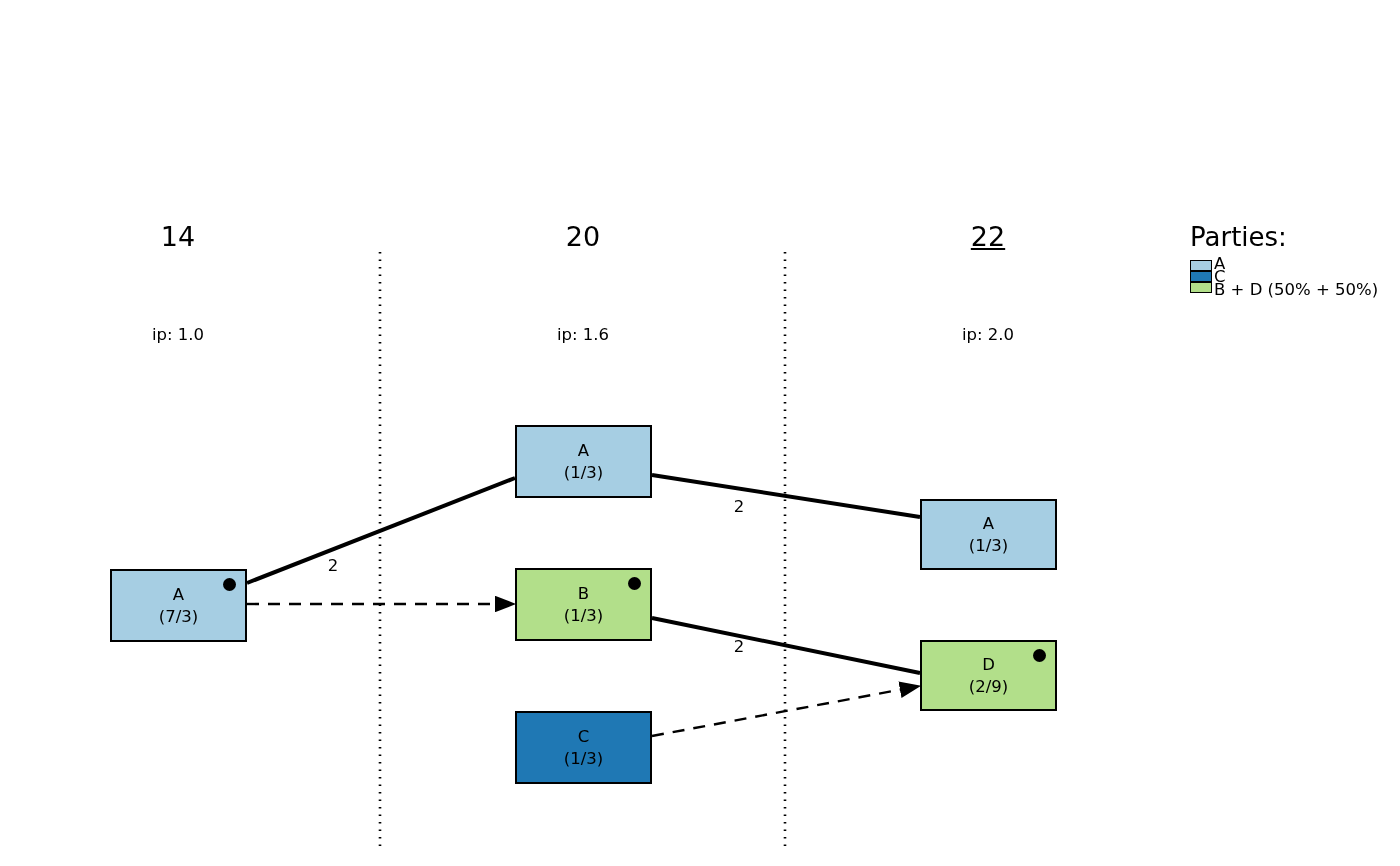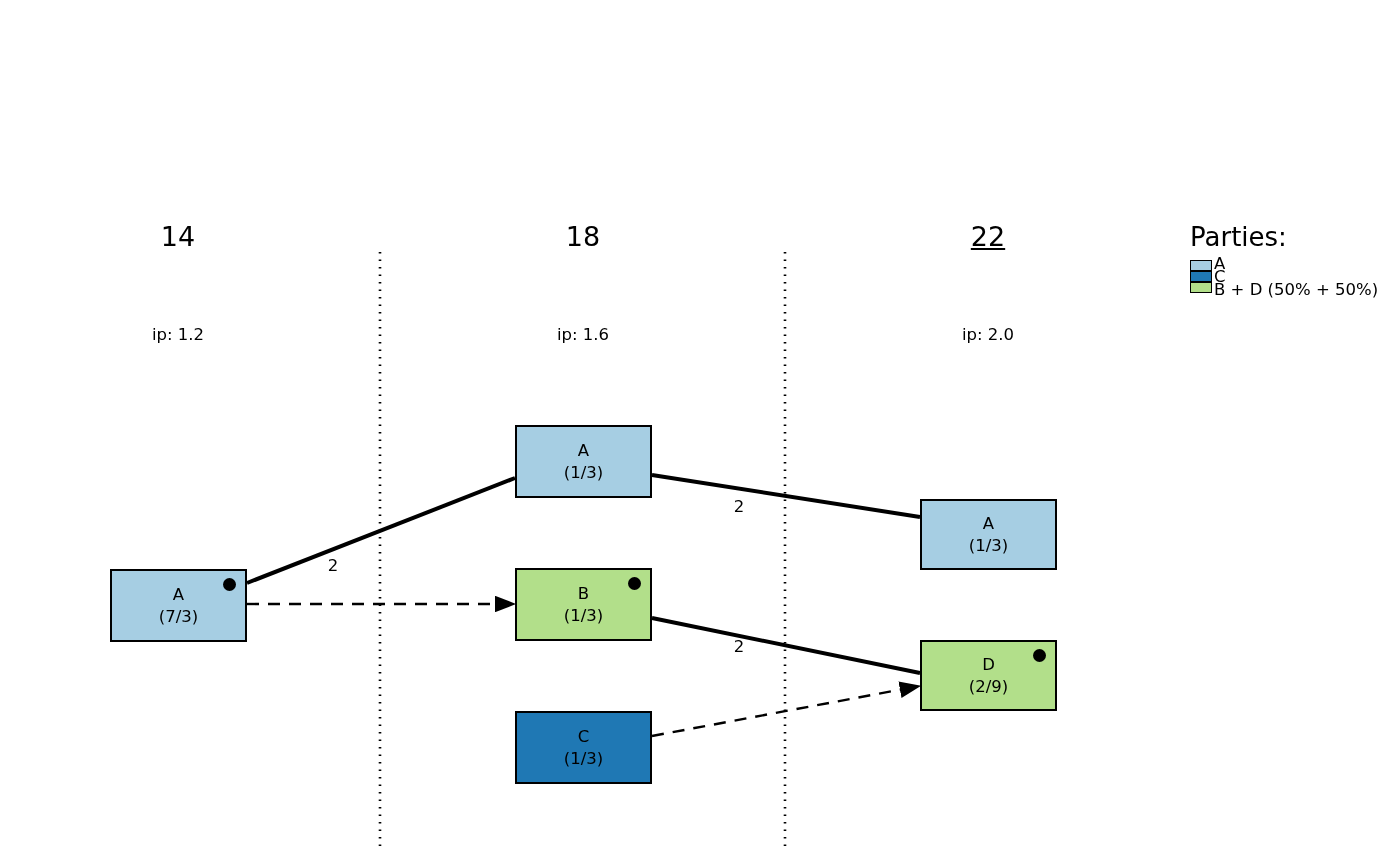--- a/index.html
+++ b/index.html
@@ -152,22 +152,22 @@
         <line x1="247" y1="527" x2="515" y2="422" stroke="#000000" stroke-width="4"></line>
         <line x1="652" y1="419" x2="920" y2="461" stroke="#000000" stroke-width="4"></line>
         <line x1="652" y1="562" x2="920" y2="617" stroke="#000000" stroke-width="4"></line>
         <line x1="247" y1="548" x2="515" y2="548" stroke="#000000" stroke-width="2.4" stroke-dasharray="12 9" marker-end="url(#arrowhead)"></line>
         <line x1="652" y1="680" x2="920" y2="630" stroke="#000000" stroke-width="2.4" stroke-dasharray="12 9" marker-end="url(#arrowhead)"></line>
       </g>
   </svg>
 
   <div id="column-headers" class="layer">
       <div class="col-time" style="left: 178px; top: 167px;">14</div>
-      <div class="col-ip" style="left: 178px; top: 271px;">ip: 1.2</div>
-      <div class="col-time" style="left: 583px; top: 167px;">18</div>
+      <div class="col-ip" style="left: 178px; top: 271px;">ip: 1.0</div>
+      <div class="col-time" style="left: 583px; top: 167px;">20</div>
       <div class="col-ip" style="left: 583px; top: 271px;">ip: 1.6</div>
       <div class="col-time" style="left: 988px; top: 167px; text-decoration: underline;">22</div>
       <div class="col-ip" style="left: 988px; top: 271px;">ip: 2.0</div>
     </div>
 
   <div id="node-layer" class="layer">
       <div class="node" style="left: 110px; top: 513px; width: 137px; height: 73px; background: rgb(166, 206, 227);">
         <span class="nl">A</span>
         <span class="nl">(7/3)</span>
         <span class="marker"></span>

